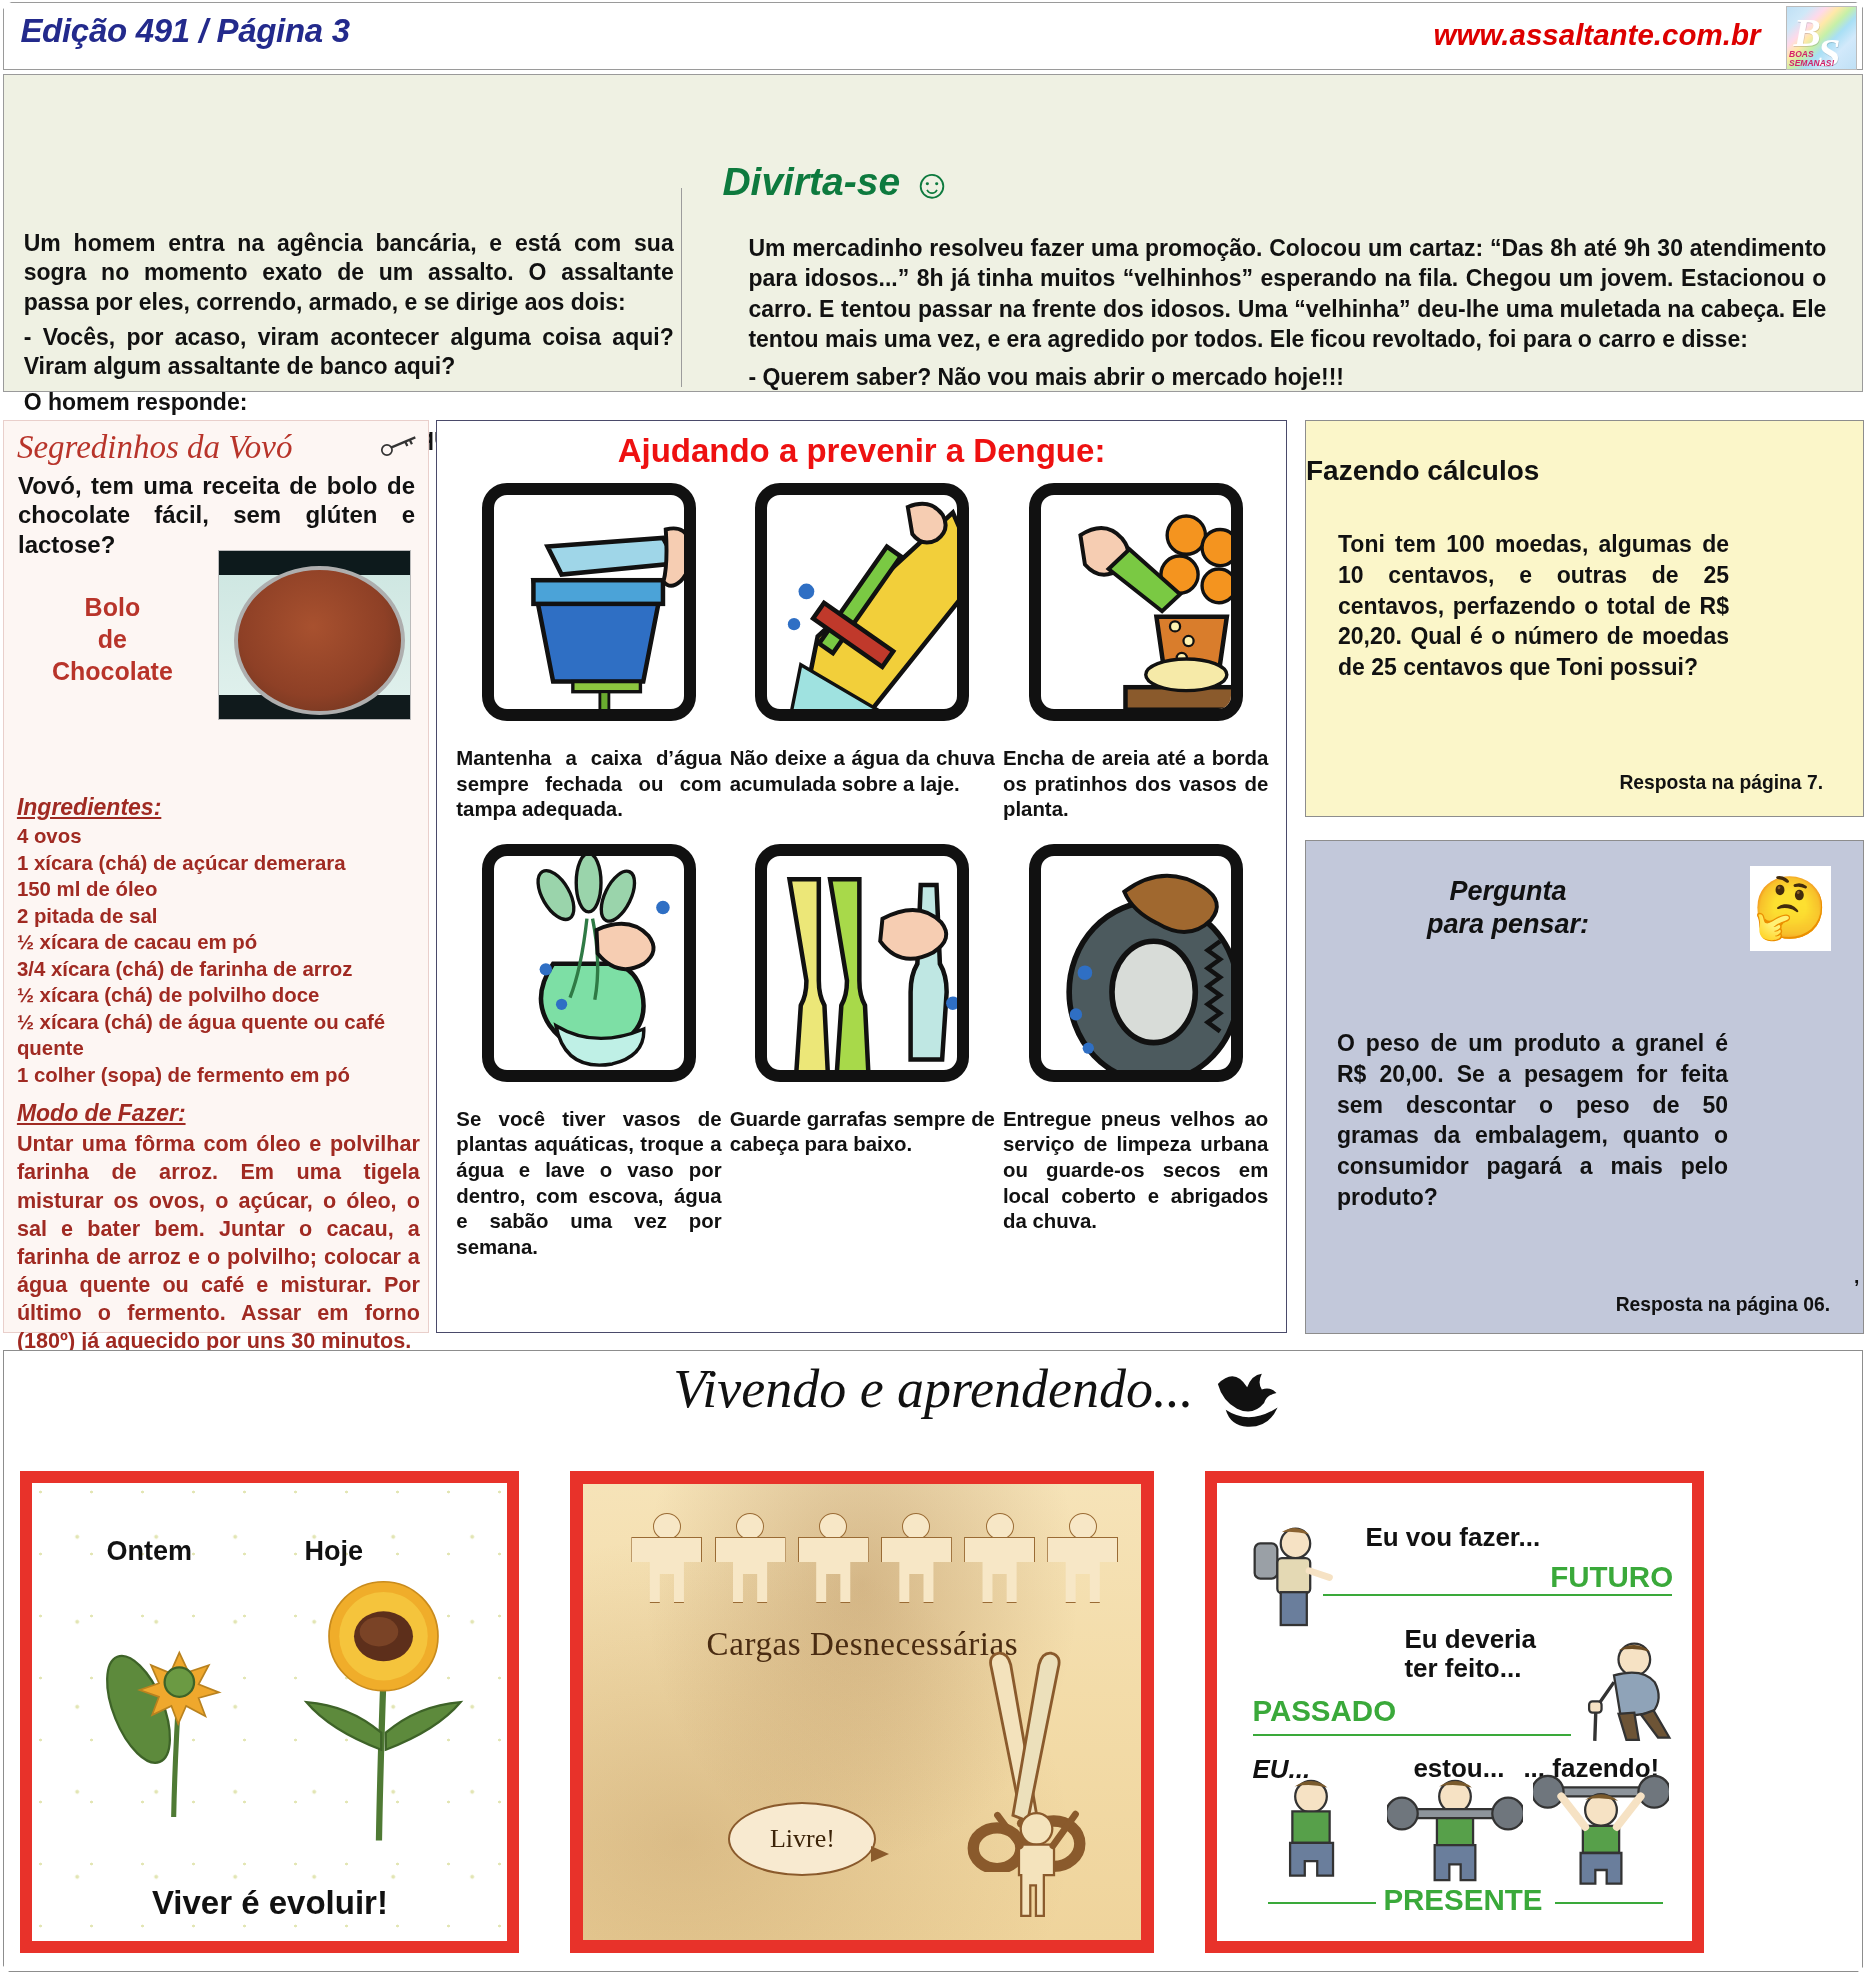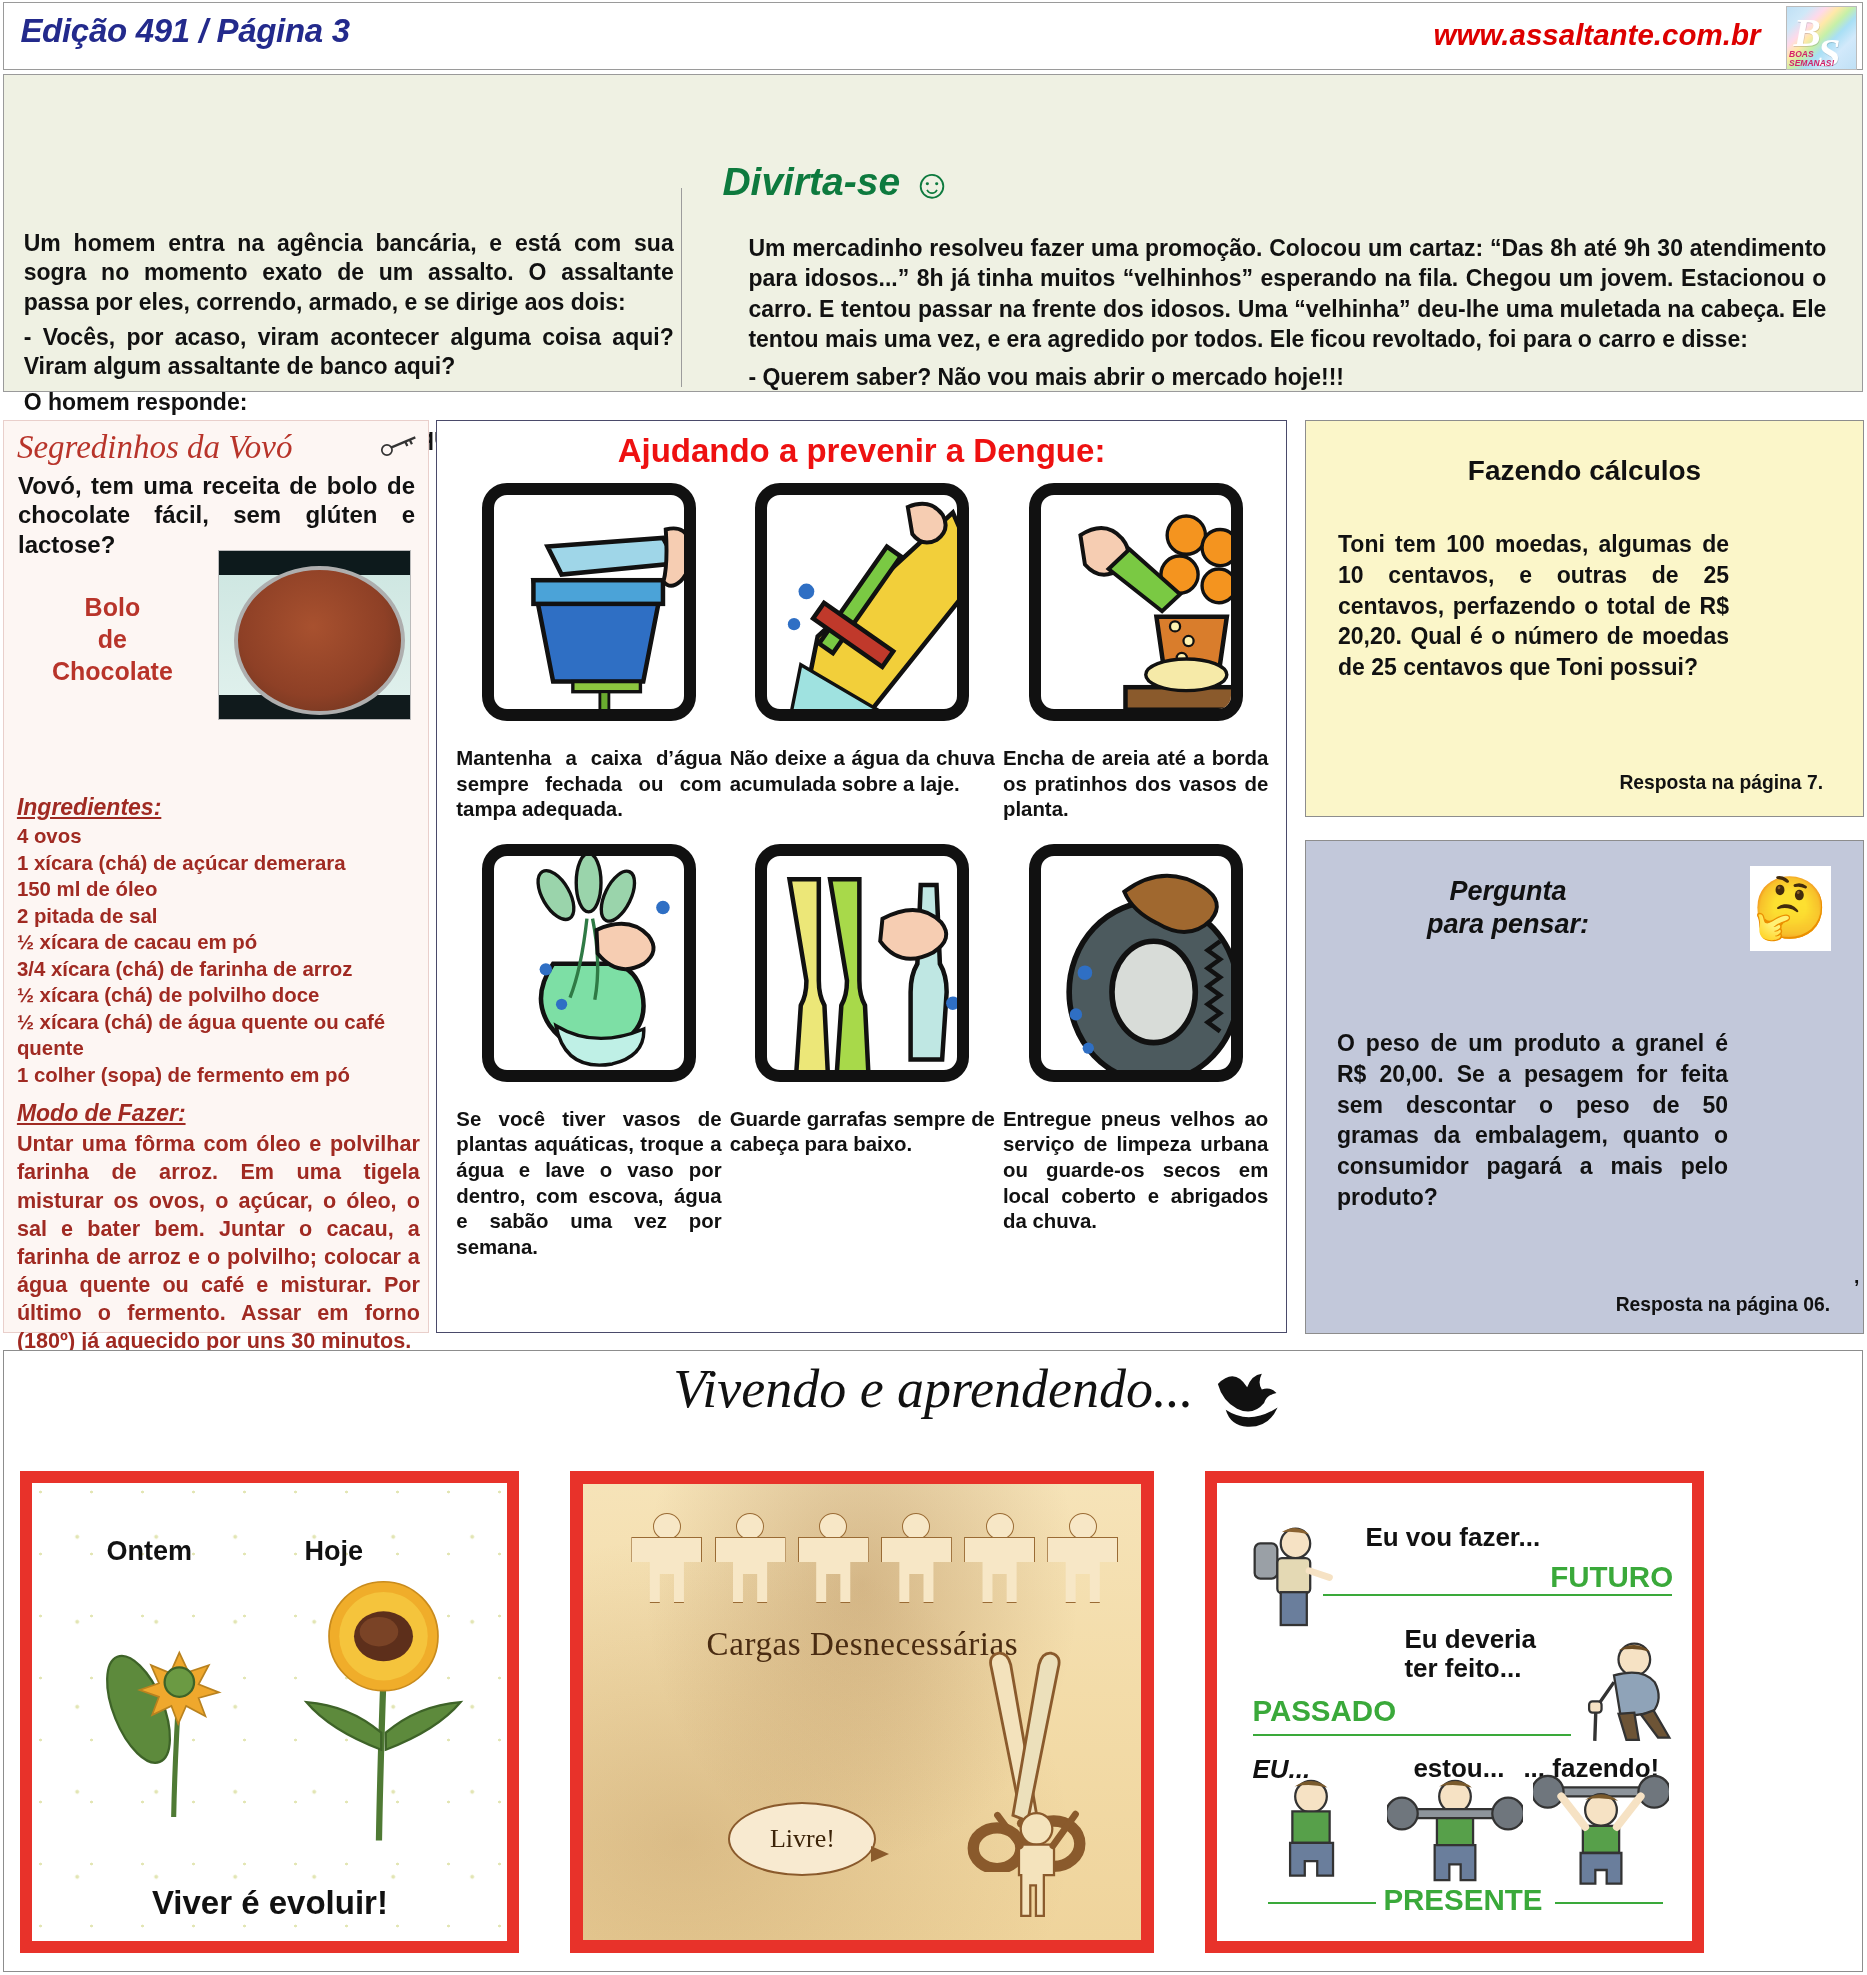--- a/index.html
+++ b/index.html
@@ -7,20 +7,21 @@
     width: 1867px;
     background: #ffffff;
     font-family: "Liberation Sans", sans-serif;
   }
   .page {
     position: relative;
     width: 1867px;
     height: 1975px;
     background: #fff;
     overflow: hidden;
+    border-radius: 20px;
   }
 
   
   .header {
     position: absolute;
     left: 3.4px; top: 2.3px;
     width: 1860px; height: 68px;
     border: 1.1px solid #9a9a9a;
     background: #fff;
     display: flex;
@@ -272,21 +273,21 @@
   
   .calc {
     position: absolute;
     left: 1305px; top: 420px;
     width: 559px; height: 397px;
     background: #fbf6c9;
     border: 1.1px solid #8d8d8d;
   }
   .calc-title {
     position: absolute; left: 0; top: 34px; width: 100%;
-    text-align: center; font-size: 28px; font-weight: bold; color: #111;
+    font-size: 28px; font-weight: bold; color: #111;
   }
   .calc-body {
     position: absolute; left: 32px; top: 108px; width: 391px;
     font-size: 23px; font-weight: bold; color: #111;
     line-height: 1.34; text-align: justify;
   }
   .calc-note {
     position: absolute; right: 40px; bottom: 21.6px;
     font-size: 19.3px; font-weight: bold; color: #111;
   }

